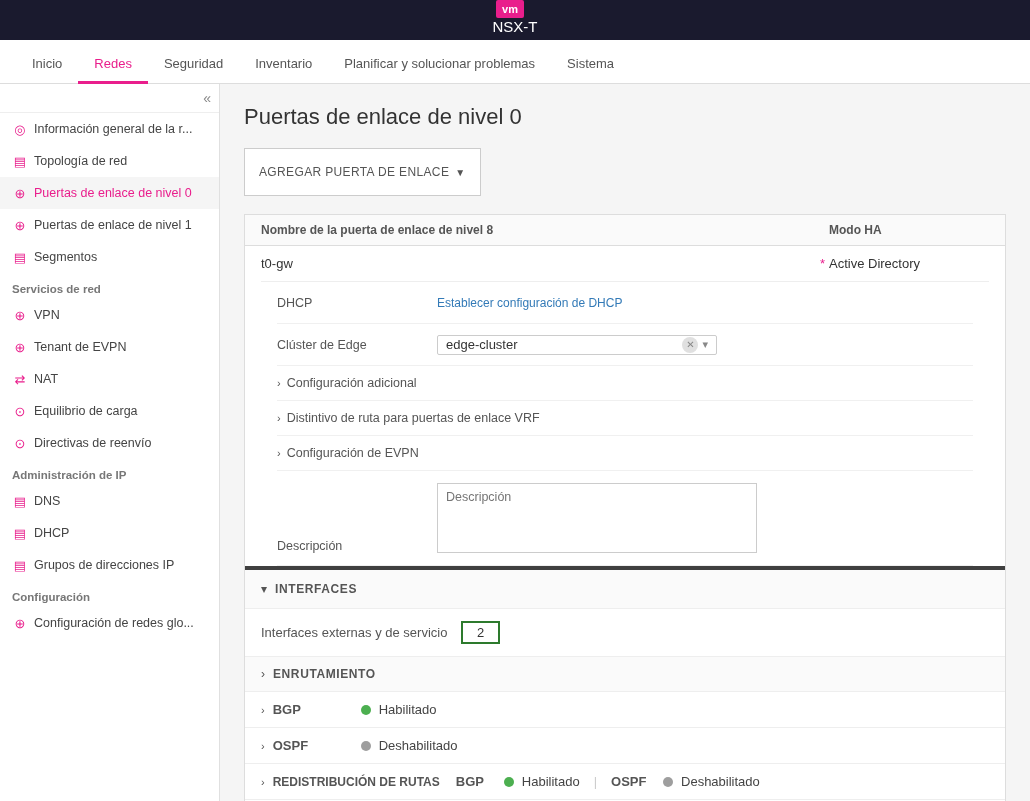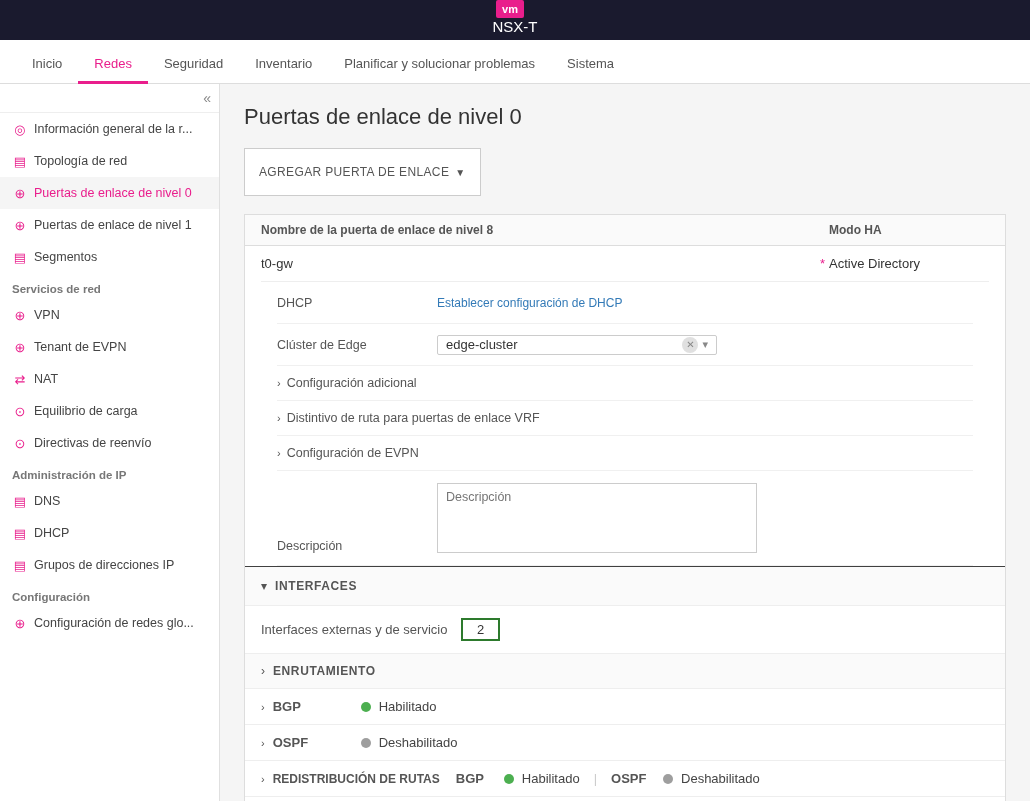--- a/index.html
+++ b/index.html
@@ -144,21 +144,21 @@
       border-bottom: 1px solid #ddd;
       background: #fafafa;
       padding: 8px 16px;
     }
     .th-name { flex: 1; font-size: 12px; color: #555; font-weight: 600; }
     .th-ha { width: 160px; font-size: 12px; color: #555; font-weight: 600; }
 
     
     .gateway-row {
       padding: 0 16px;
-      border-bottom: 1px solid #404040;
+      border-bottom: 4px solid #404040;
     }
     .gateway-name-row {
       display: flex;
       align-items: center;
       padding: 10px 0;
       border-bottom: 1px solid #eee;
     }
     .gateway-name-input {
       flex: 1;
       border: none;

